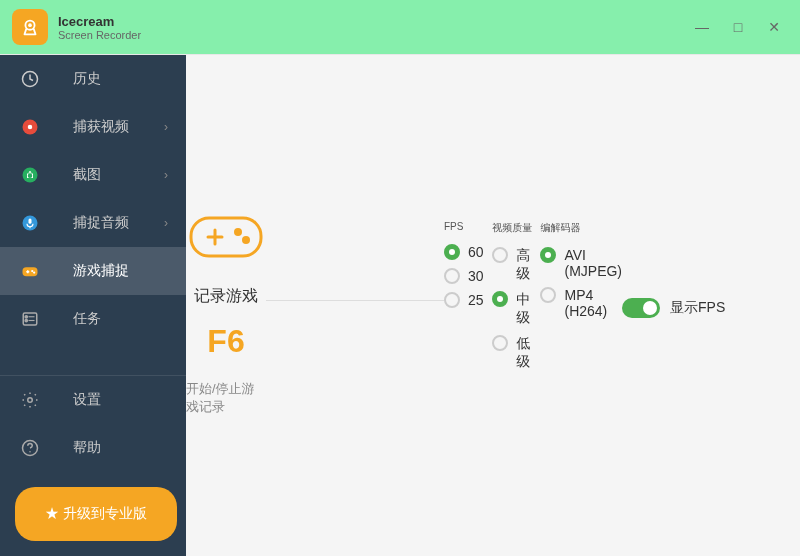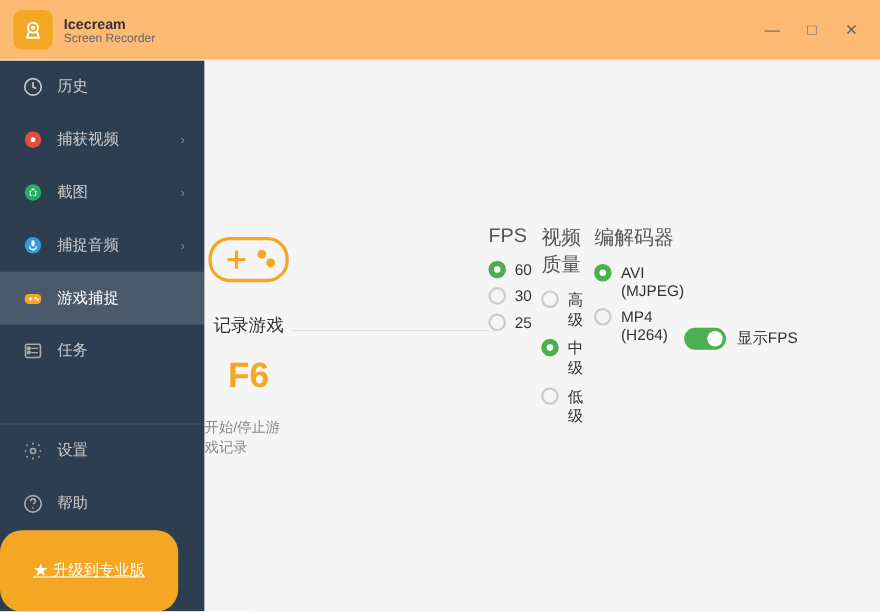--- a/index.html
+++ b/index.html
@@ -9,21 +9,21 @@
       height: 556px;
       overflow: hidden;
       background: #fff;
       display: flex;
       flex-direction: column;
     }
 
     
     .titlebar {
       height: 55px;
-      background: #fdba74;
+      background: #86efac;
       display: flex;
       align-items: center;
       padding: 0 12px;
       border-bottom: 1px solid #e8e8e8;
       flex-shrink: 0;
     }
     .app-logo {
       width: 36px;
       height: 36px;
       background: #f5a623;
@@ -86,46 +86,45 @@
     }
     .nav-icon {
       width: 24px;
       height: 24px;
       margin-right: 10px;
       display: flex;
       align-items: center;
       justify-content: center;
       flex-shrink: 0;
     }
-    .nav-label { flex: 1; }
+    .nav-label { flex: 1; margin-left: 21px; }
     .nav-arrow {
       font-size: 12px;
       color: #888;
       margin-left: auto;
     }
     .sidebar-spacer { flex: 1; }
     .sidebar-bottom {
       border-top: 1px solid rgba(255,255,255,0.1);
     }
     .upgrade-btn {
-      margin: 0;
+      margin: 15px;
       background: #f5a623;
       color: #fff;
       border: none;
       border-radius: 20px;
-      padding: 28px 16px;
+      padding: 18px 16px;
       font-size: 14px;
       cursor: pointer;
       display: flex;
       align-items: center;
       justify-content: center;
       gap: 6px;
       font-family: inherit;
       width: calc(100% - 24px);
-      text-decoration: underline;
     }
 
     
     .content {
       flex: 1;
       background: #f5f5f5;
       display: flex;
       flex-direction: row;
       align-items: center;
       overflow-y: auto;
@@ -170,21 +169,21 @@
       width: 590px;
       margin-bottom: 20px;
     }
     .settings-col {
       flex: 1;
       display: flex;
       flex-direction: column;
       gap: 8px;
     }
     .settings-label {
-      font-size: 18px;
+      font-size: 10px;
       color: #555;
       margin-bottom: 4px;
       font-weight: 500;
     }
 
     
     .radio-item {
       display: flex;
       align-items: flex-start;
       gap: 8px;

